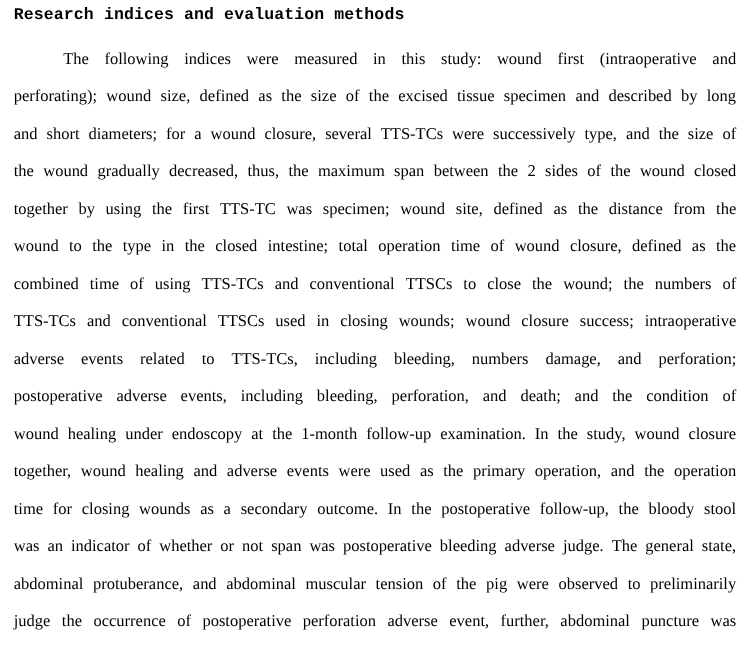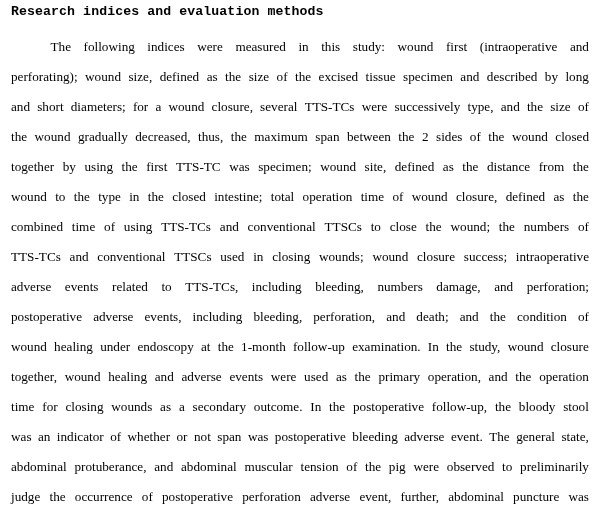--- a/index.html
+++ b/index.html
@@ -293,21 +293,21 @@
         <span class="word">indicator</span>
         <span class="word">of</span>
         <span class="word">whether</span>
         <span class="word">or</span>
         <span class="word">not</span>
         <span class="word">span</span>
         <span class="word">was</span>
         <span class="word">postoperative</span>
         <span class="word">bleeding</span>
         <span class="word">adverse</span>
-        <span class="word">event.</span>
+        <span class="word">judge.</span>
         <span class="word">The</span>
         <span class="word">general</span>
         <span class="word">state,</span>
       </div>
       <div class="jline spread">
         <span class="word">abdominal</span>
         <span class="word">protuberance,</span>
         <span class="word">and</span>
         <span class="word">abdominal</span>
         <span class="word">muscular</span>

